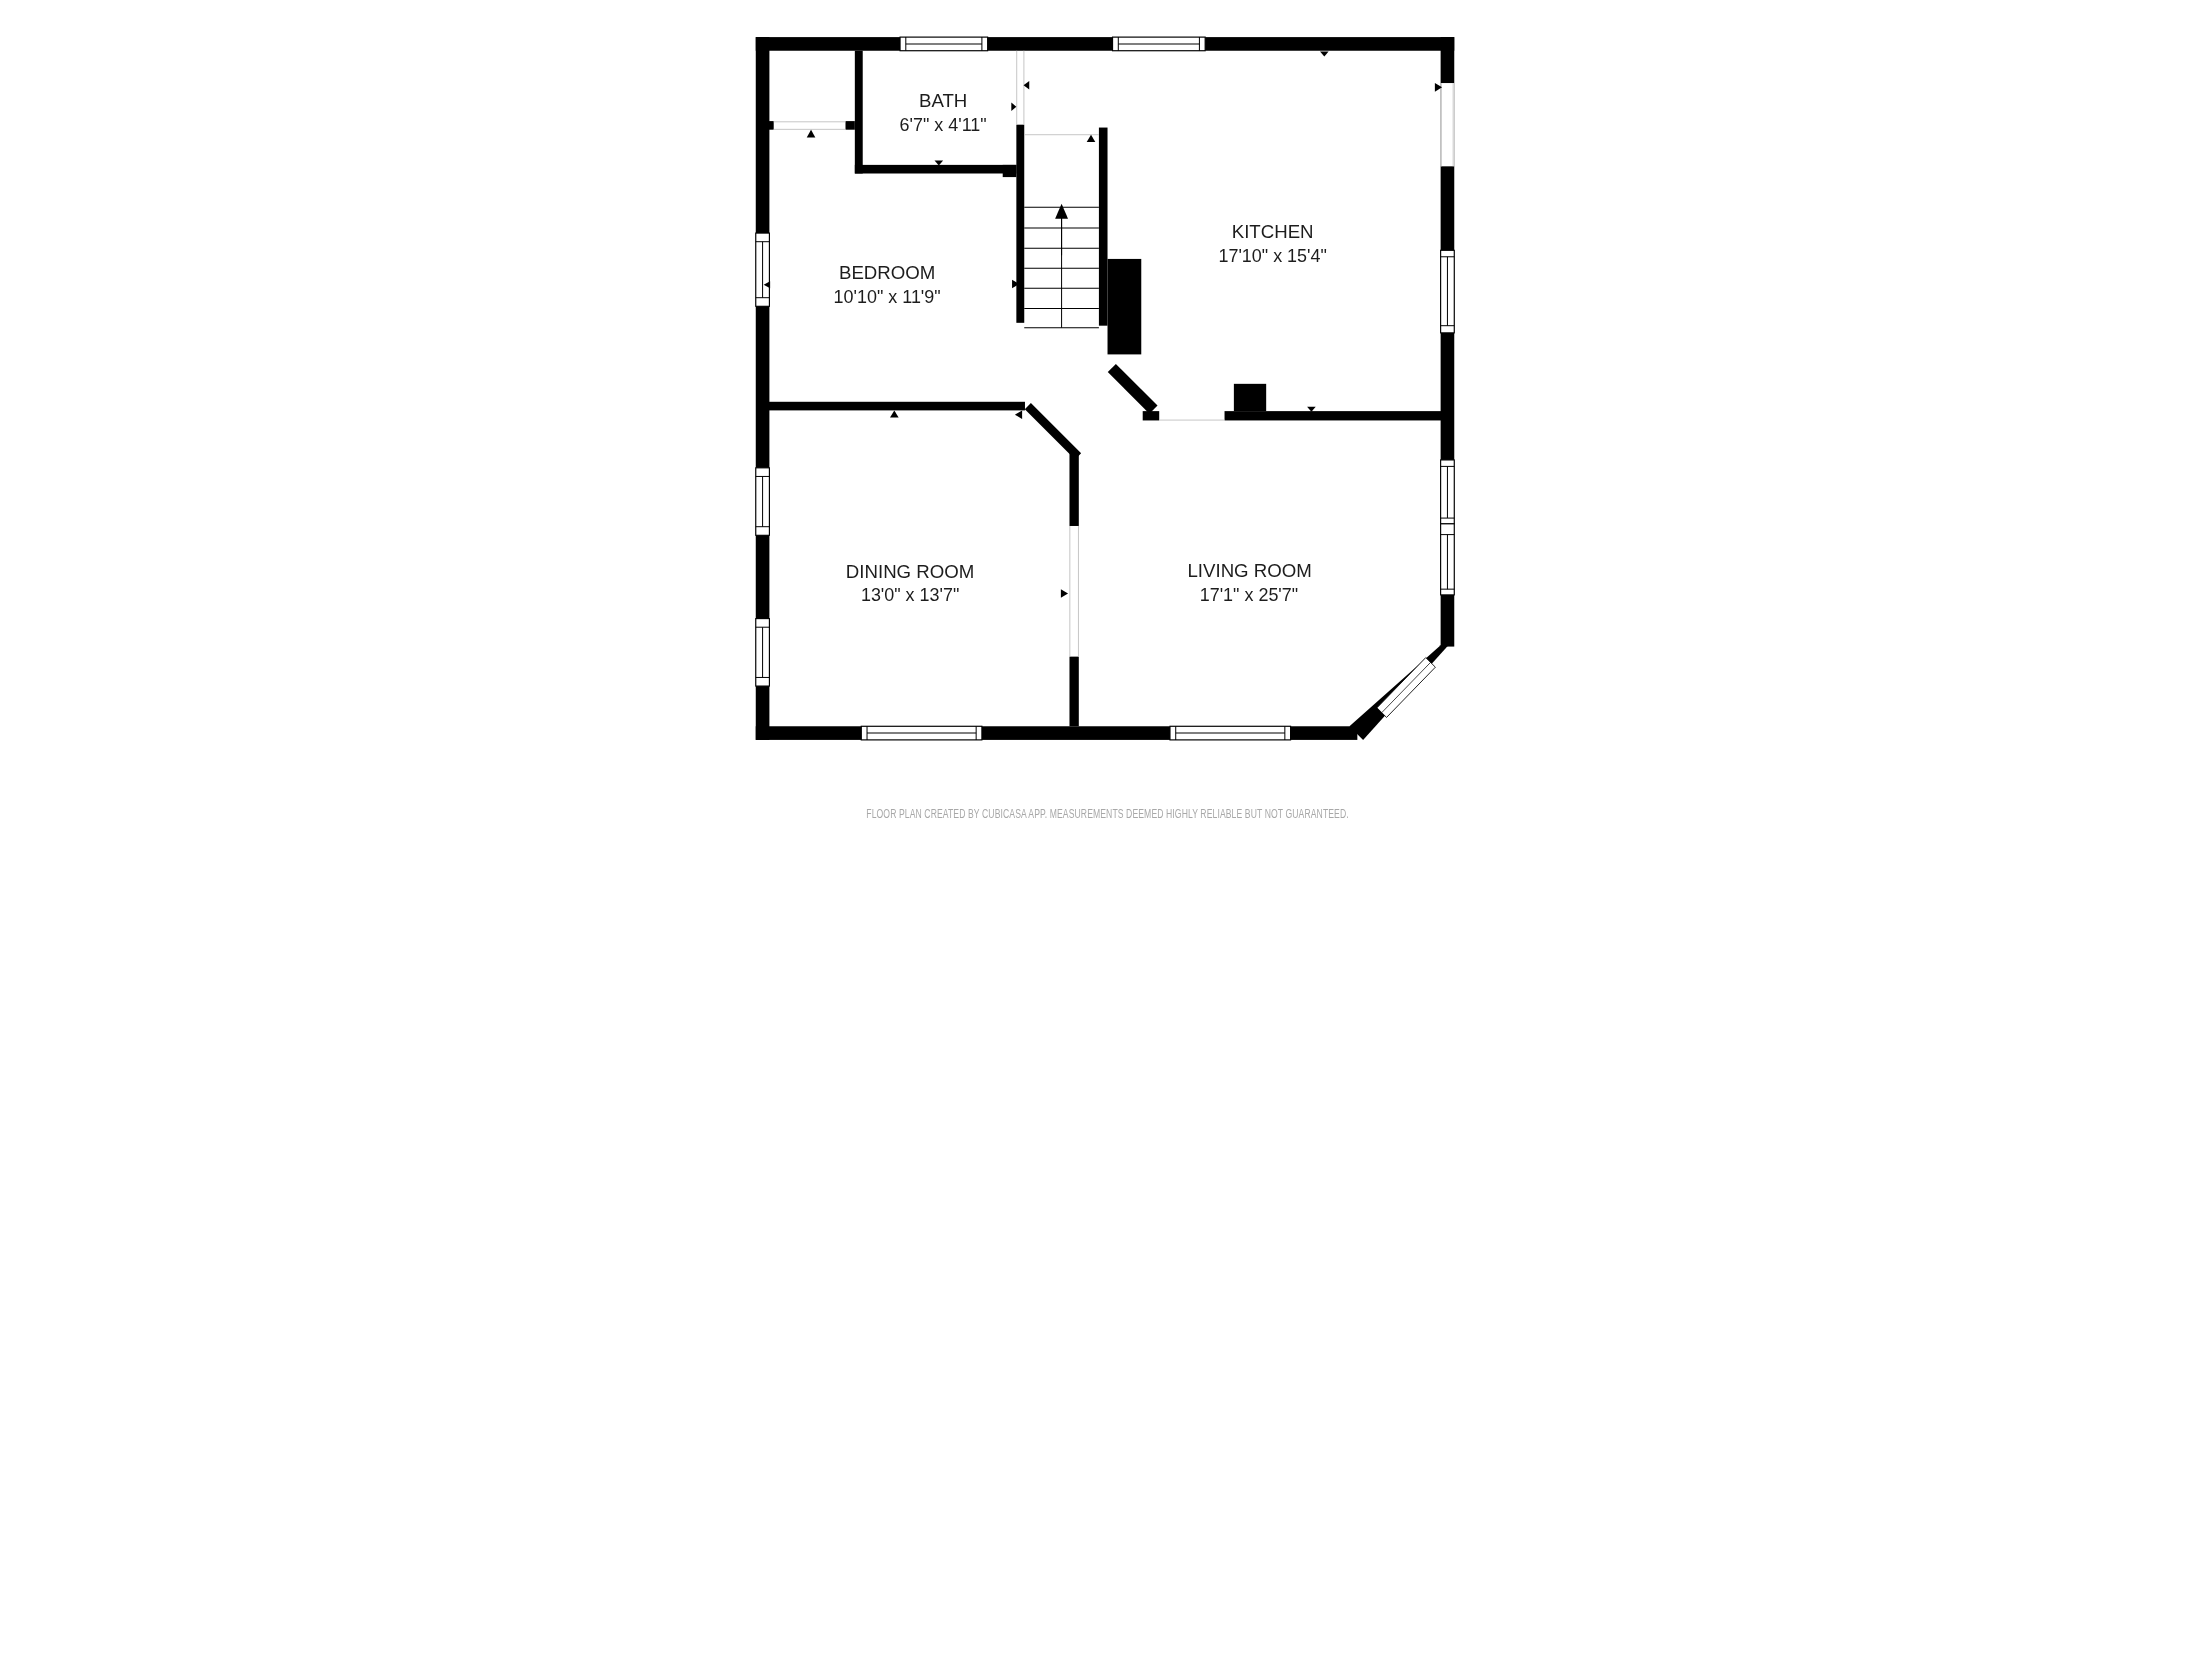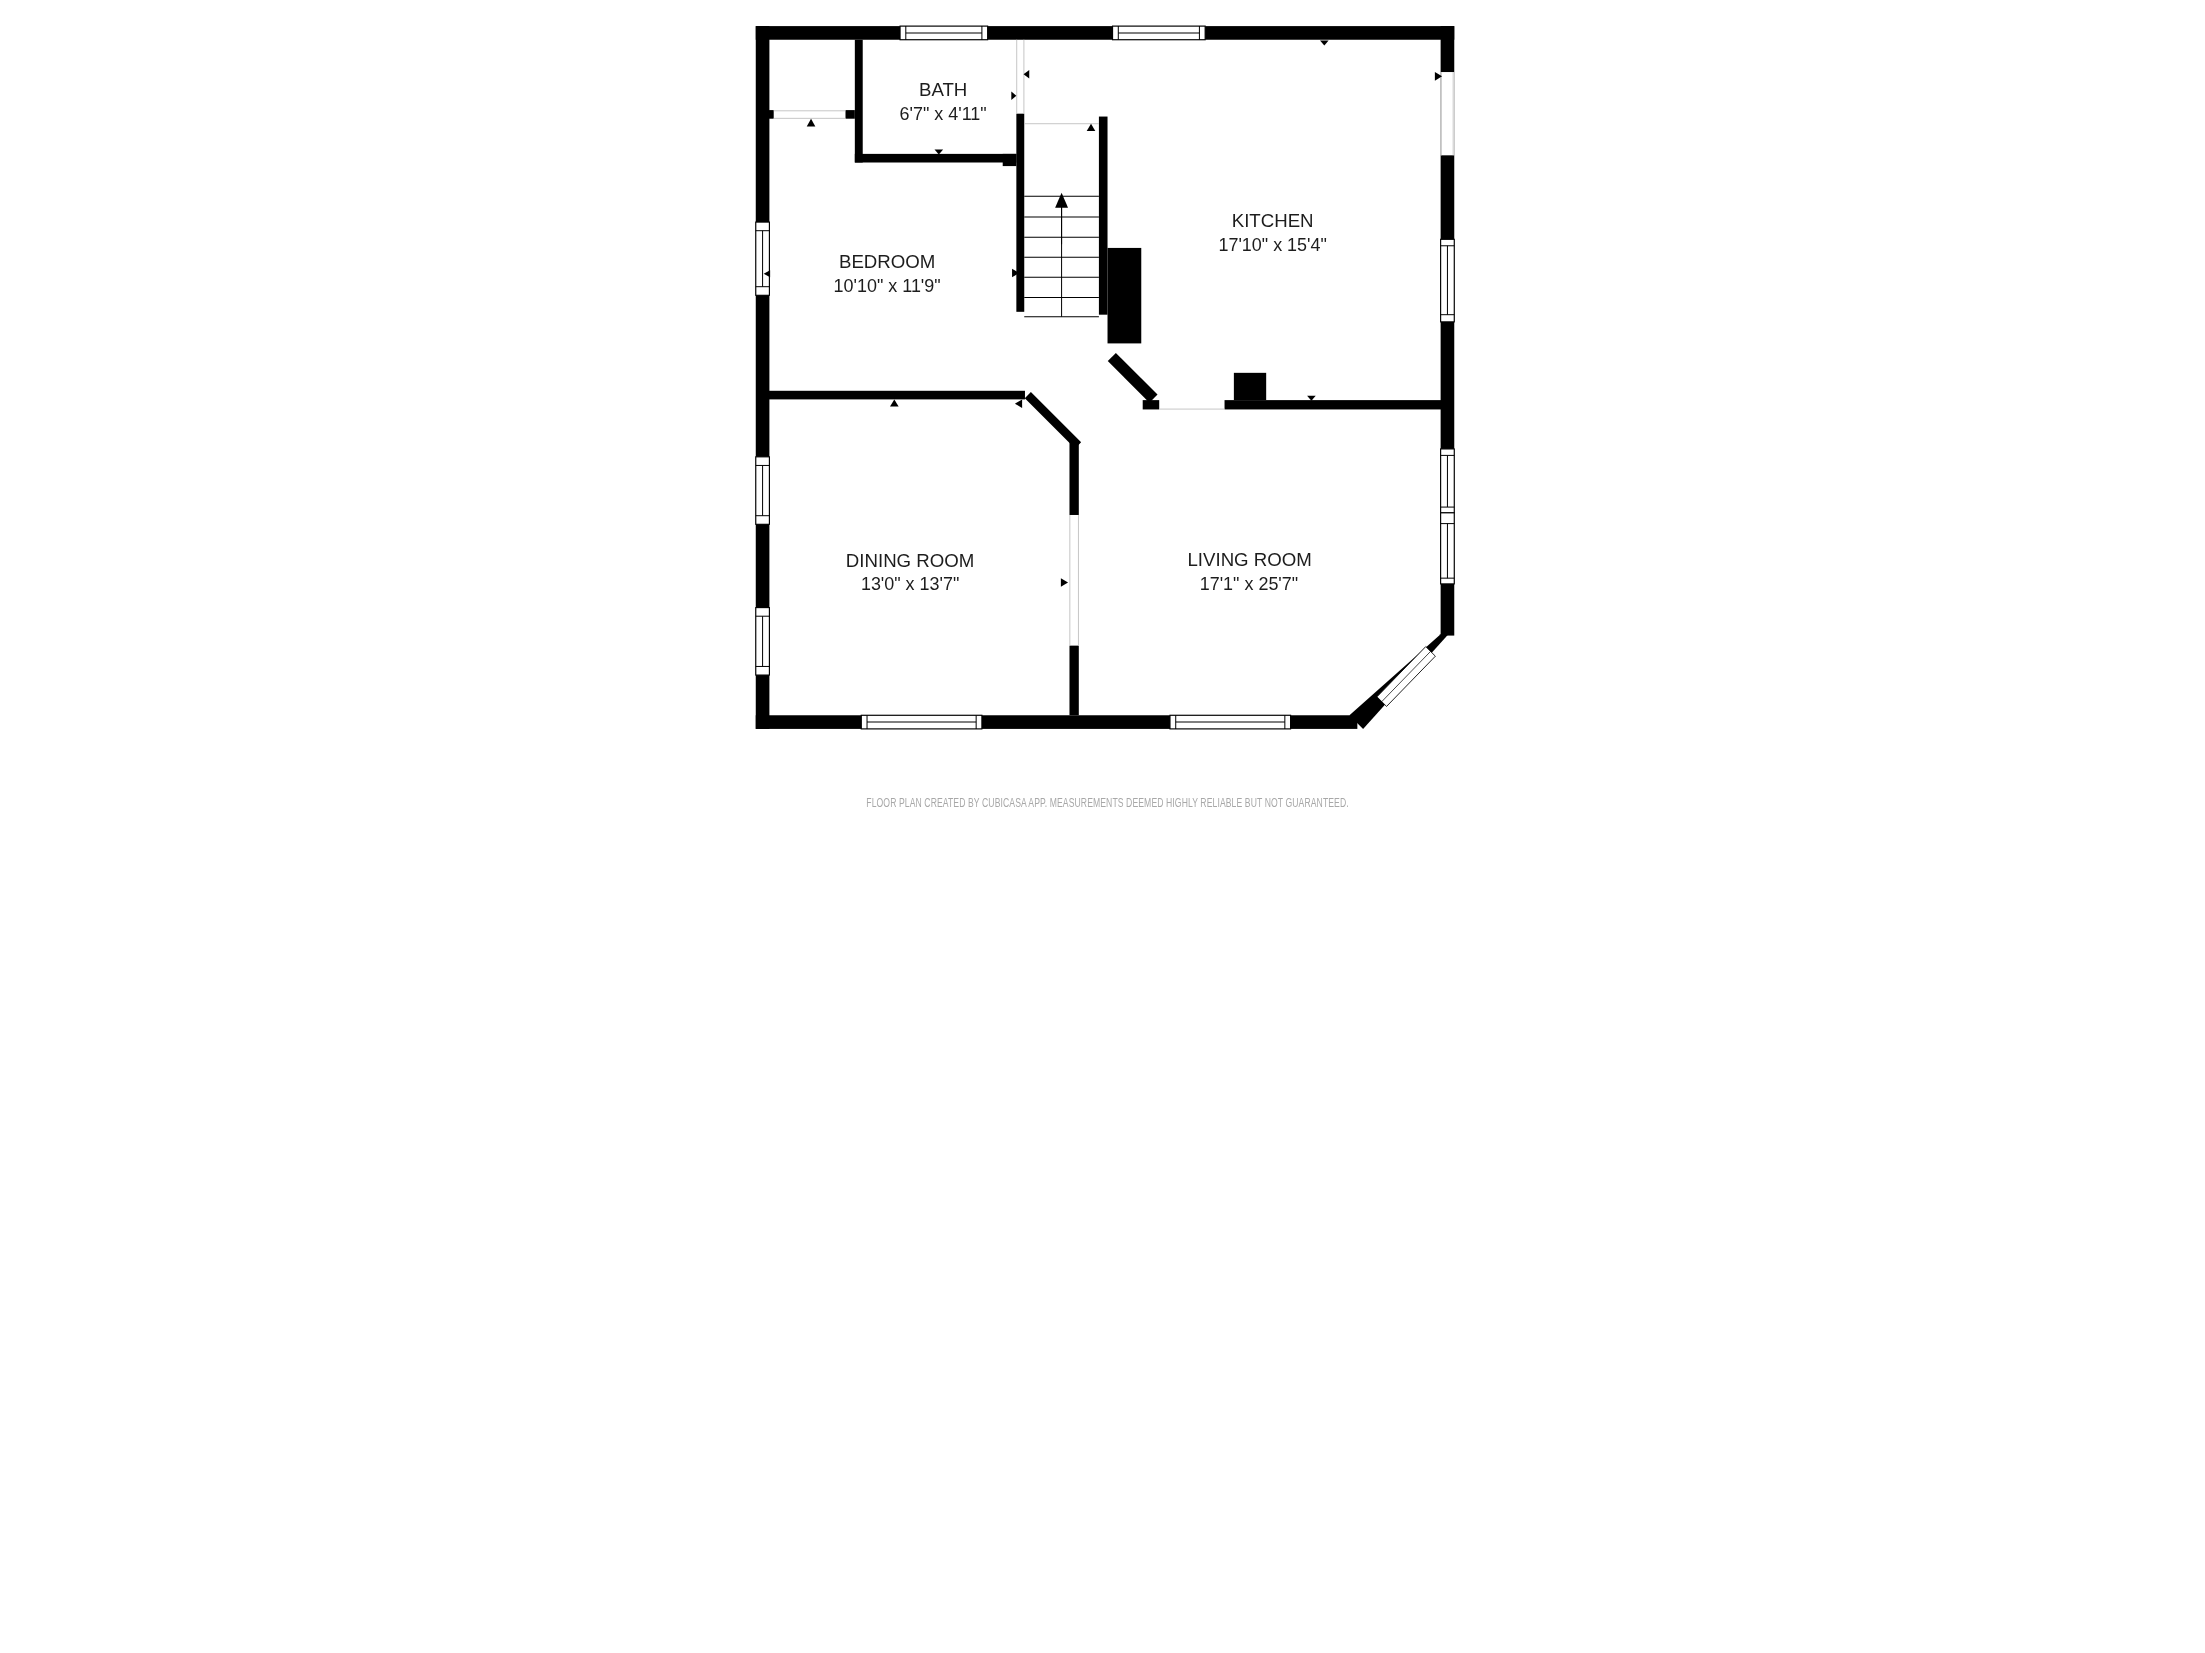--- a/index.html
+++ b/index.html
@@ -1,16 +1,16 @@
 <!DOCTYPE html>
 <html style="font-size:11.5px"><head>
 <meta charset="utf-8">
 <style>
   html,body{margin:0;padding:0;background:#ffffff;}
-  .plan-wrap{width:1103px;height:827px;margin:6px auto;background:#ffffff;text-align:center;}
+  .plan-wrap{width:1103px;height:827px;margin:17px auto;background:#ffffff;text-align:center;}
   svg{display:block;}
   .room-name{font-family:"Liberation Sans",sans-serif;font-size:26px;fill:#1d1d1d;text-anchor:middle;}
   .room-dims{font-family:"Liberation Sans",sans-serif;font-size:25px;fill:#1d1d1d;text-anchor:middle;}
   .footer-text{font-family:"Liberation Sans",sans-serif;font-size:19px;fill:#a8a8a8;text-anchor:middle;letter-spacing:.2px;}
   .wall{fill:#000000;}
   .wline{stroke:#000000;}
   .thin{stroke:#000000;stroke-width:1.4;fill:none;}
   .open-line{stroke:#bdbdbd;stroke-width:1.2;fill:none;}
   .win{fill:#ffffff;stroke:#000000;stroke-width:1.6;}
   .marker{fill:#000000;}

